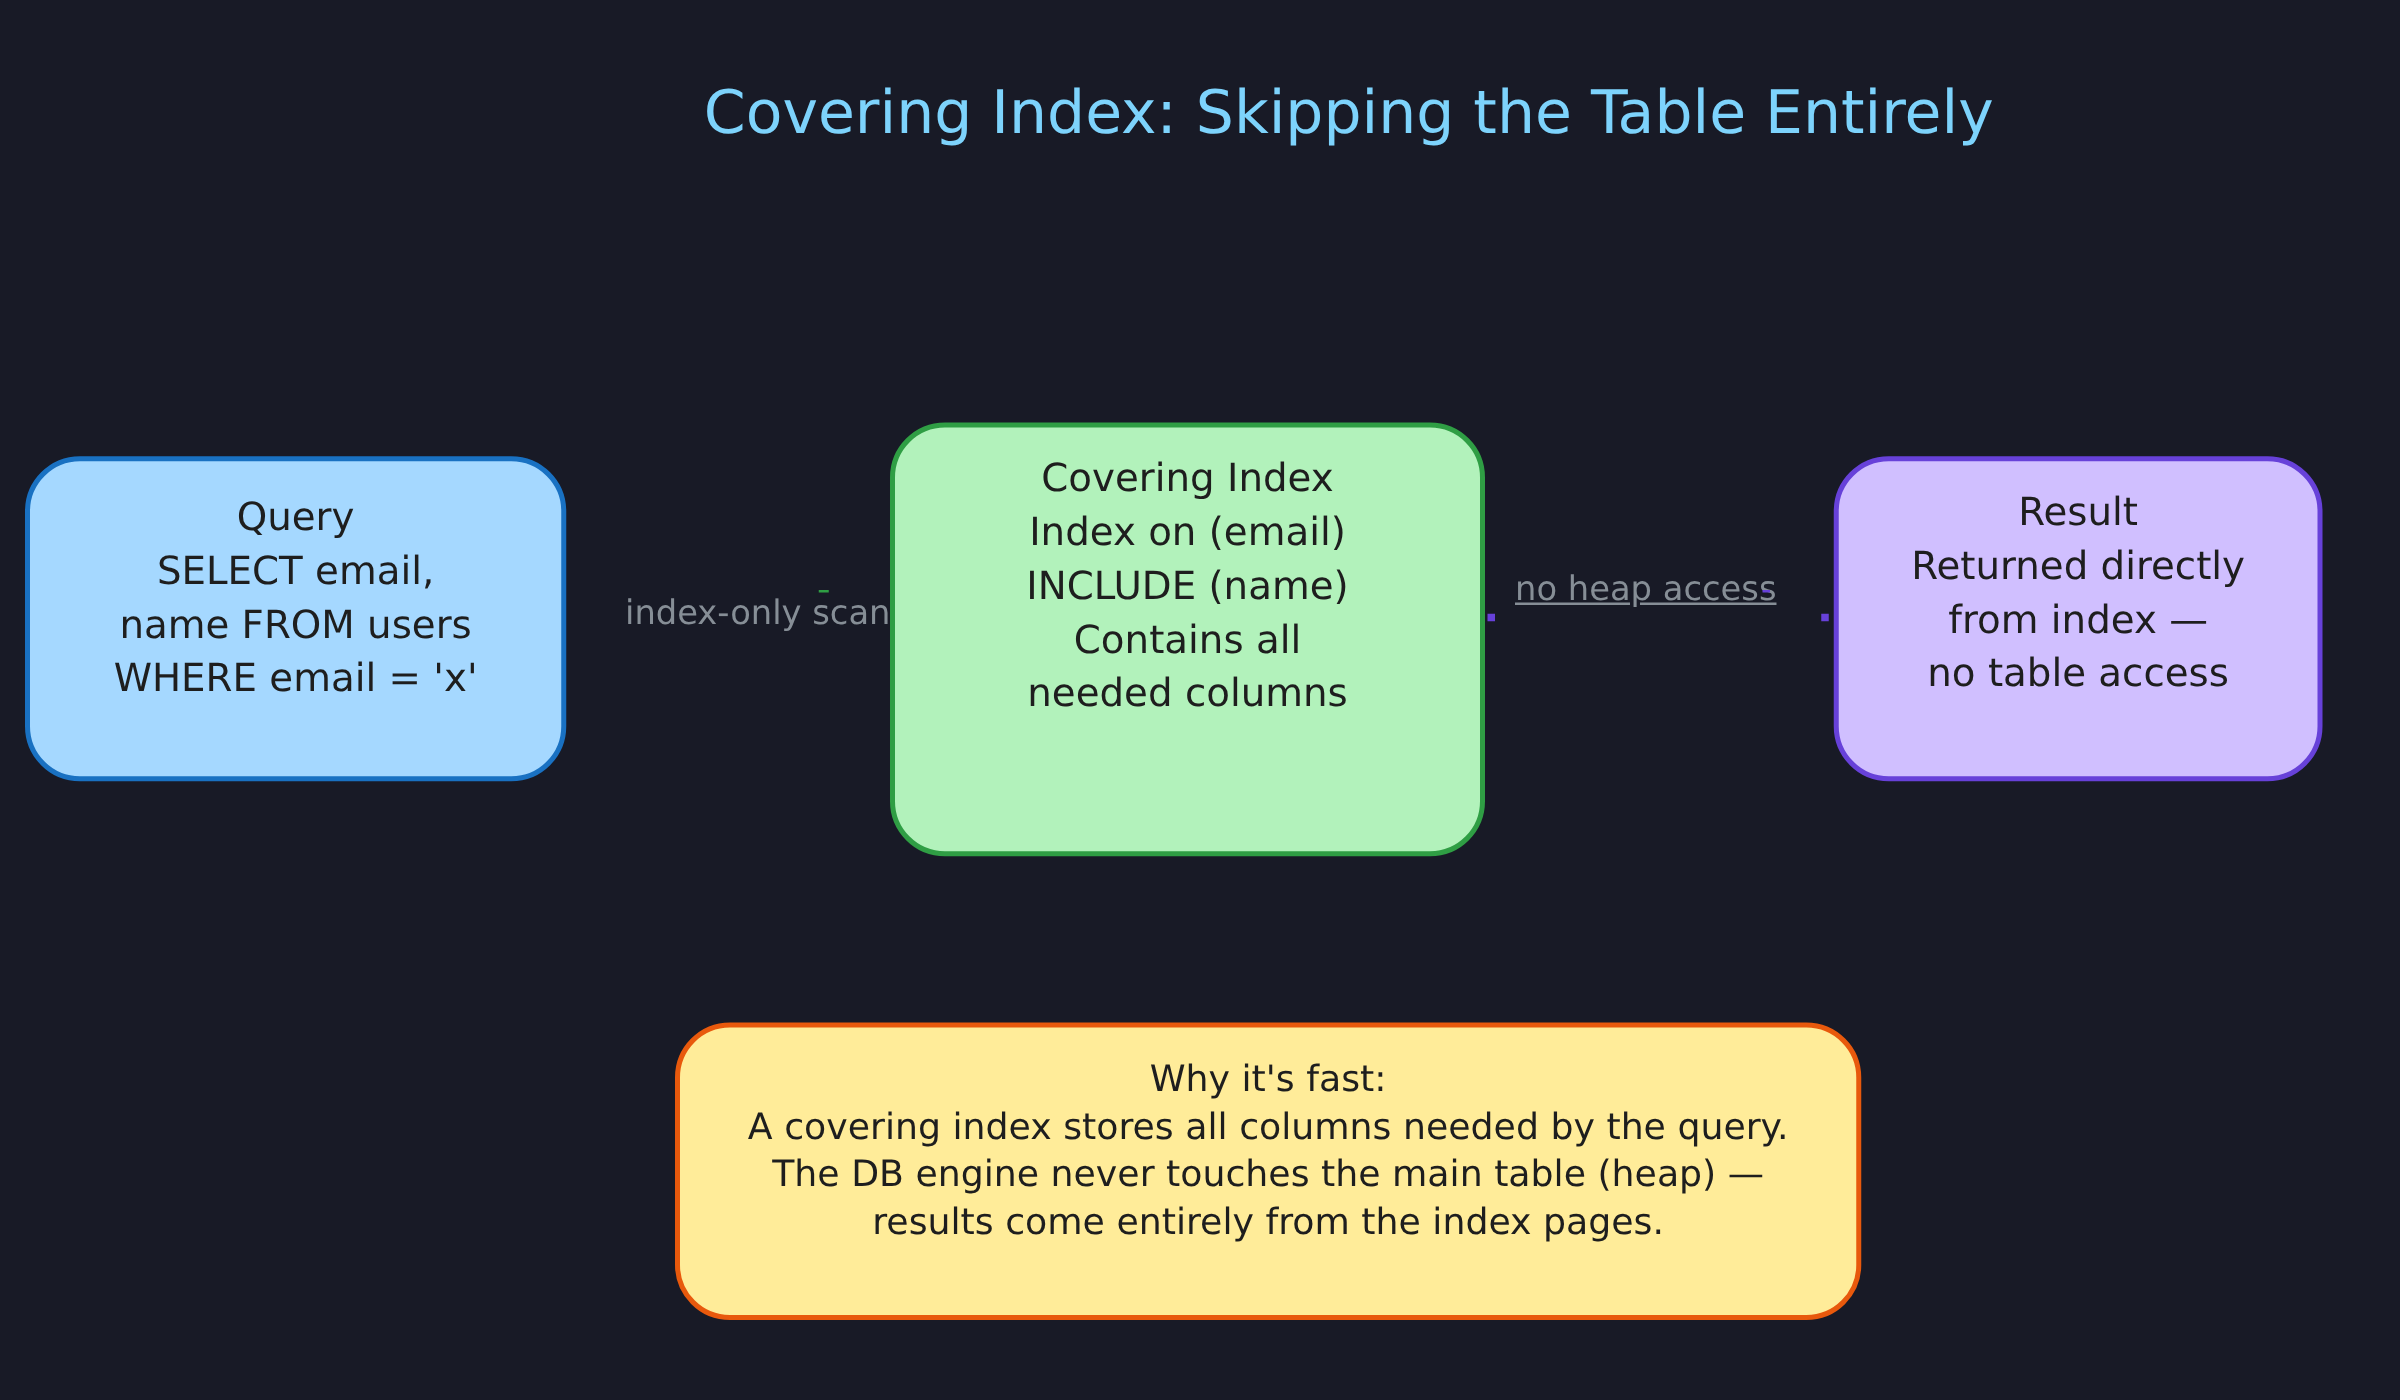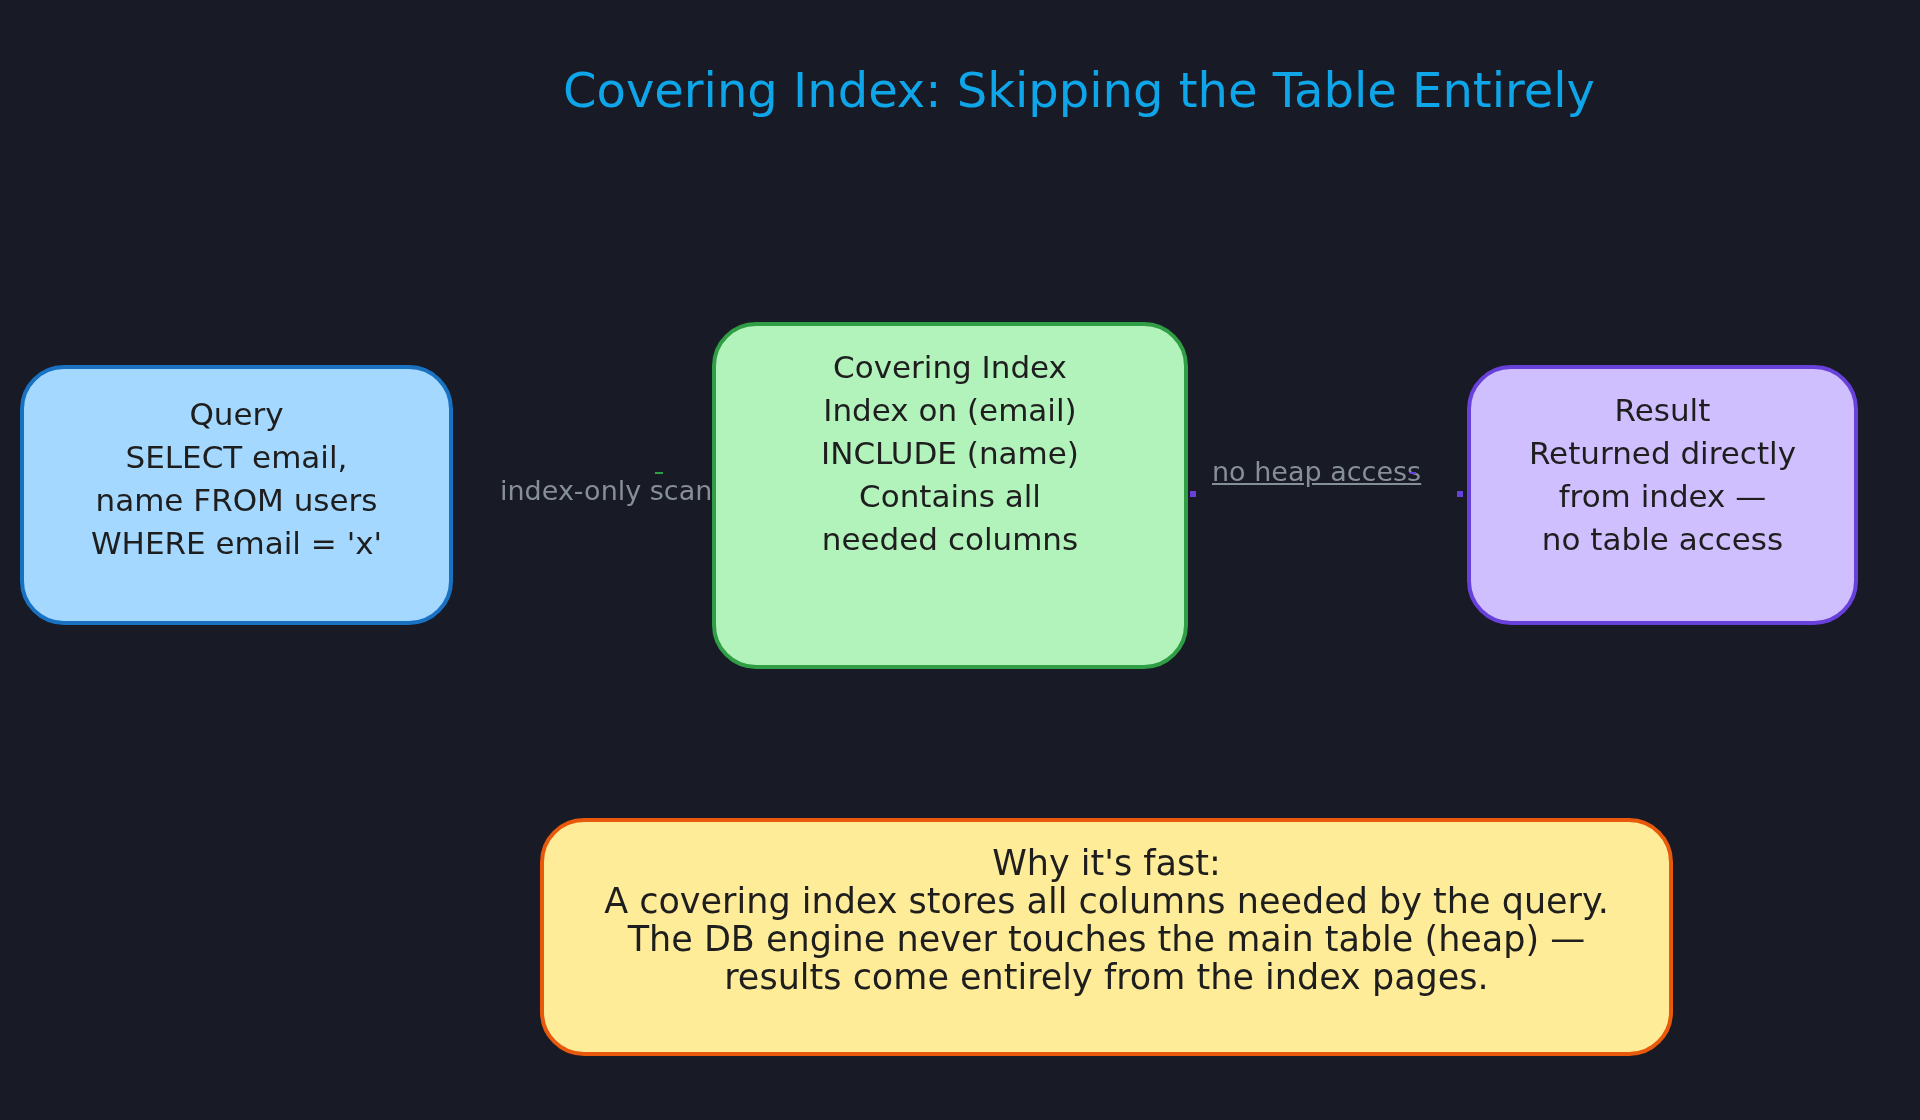--- a/index.html
+++ b/index.html
@@ -13,21 +13,21 @@
     body {
       position: relative;
       font-family: "DejaVu Sans", sans-serif;
     }
     .title-wrap {
       position: absolute;
       left: 536px;
       top: 60px;
       width: 1086px;
       text-align: center;
-      color: #0ea5e9;
+      color: #7dd3fc;
       font-size: 48px;
       line-height: 60px;
       white-space: nowrap;
     }
     .node {
       position: absolute;
       box-sizing: border-box;
       border-width: 4px;
       border-style: solid;
       border-radius: 44px;
@@ -46,45 +46,45 @@
       left: 20px;
       top: 365px;
       width: 433px;
       height: 260px;
       background: #a5d8ff;
       border-color: #1971c2;
       padding-top: 24px;
     }
     #node-covering {
       left: 712px;
-      top: 322px;
+      top: 338px;
       width: 476px;
       height: 347px;
       background: #b2f2bb;
       border-color: #2f9e44;
       padding-top: 20px;
     }
     #node-result {
       left: 1467px;
       top: 365px;
       width: 391px;
       height: 260px;
       background: #d0bfff;
       border-color: #6741d9;
       padding-top: 20px;
     }
     #node-note {
       left: 540px;
       top: 818px;
-      width: 1133px;
+      width: 949px;
       height: 238px;
       background: #ffec99;
       border-color: #e8590c;
       padding-top: 22px;
-      font-size: 35px;
+      font-size: 29px;
       line-height: 38px;
     }
     .edge-label {
       position: absolute;
       color: #868e96;
       font-size: 27px;
       line-height: 32px;
       white-space: nowrap;
     }
     #edge-label-1 {

